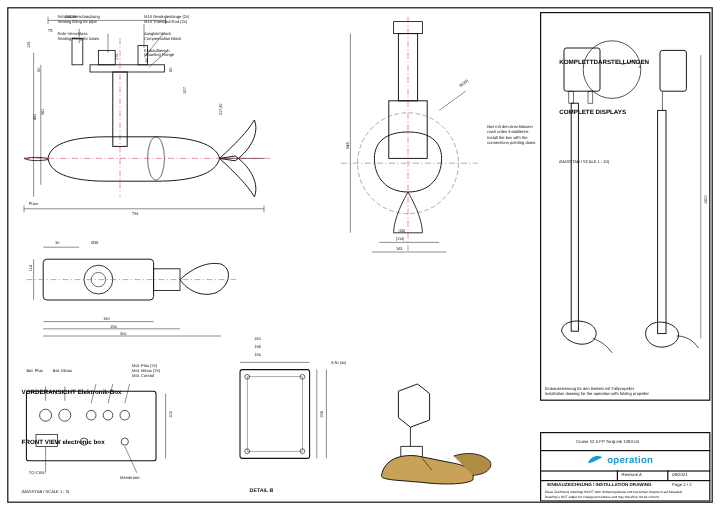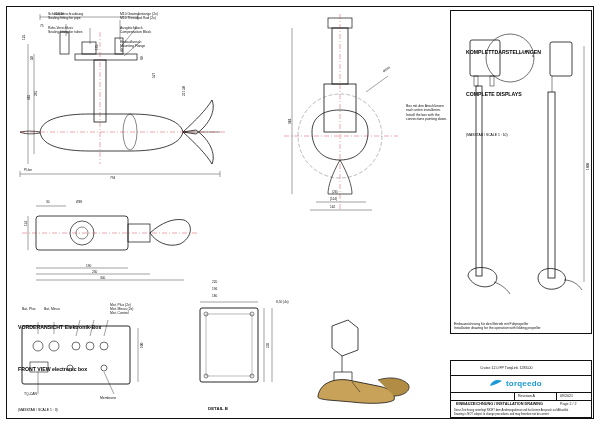--- a/index.html
+++ b/index.html
@@ -241,21 +241,21 @@
   </div>
 
   <div class="titlebox" style="left:450px;top:360px;width:142px;height:58px;"></div>
   <div class="ln hl" style="left:450px;top:375px;width:142px;"></div>
   <div class="ln hl" style="left:450px;top:392px;width:142px;"></div>
   <div class="ln hl" style="left:450px;top:400px;width:142px;"></div>
   <div class="ln vl" style="left:514px;top:392px;height:8px;"></div>
   <div class="ln vl" style="left:556px;top:392px;height:8px;"></div>
 
   <span class="tb-cell" style="left:480px;top:366px;">Cruise 12.0 FP TorqLink 1283-00</span>
-  <span class="logo" style="left:506px;top:379px;">torqeedo</span>
+  <span class="logo" style="left:506px;top:379px;">operation</span>
   <svg width="16" height="10" style="left:488px;top:378px;">
     <path d="M2 8 C4 2 10 1 14 3 C10 5 7 7 2 8 Z" fill="#1a9ad7"></path>
   </svg>
   <span class="tb-cell" style="left:518px;top:394px;">Revision A</span>
   <span class="tb-cell" style="left:560px;top:394px;">09/2021</span>
   <span class="tb-cell b" style="left:456px;top:402px;font-weight:bold;font-size:3.8px;">EINBAUZEICHNUNG / INSTALLATION DRAWING</span>
   <span class="tb-cell" style="left:560px;top:402px;">Page 2 / 2</span>
   <span class="legal" style="left:454px;top:409px;">Diese Zeichnung unterliegt NICHT dem Änderungsdienst und hat keinen Anspruch auf Aktualität
 Drawing is NOT subject to change procedures and may therefore not be current</span>
 </div>

